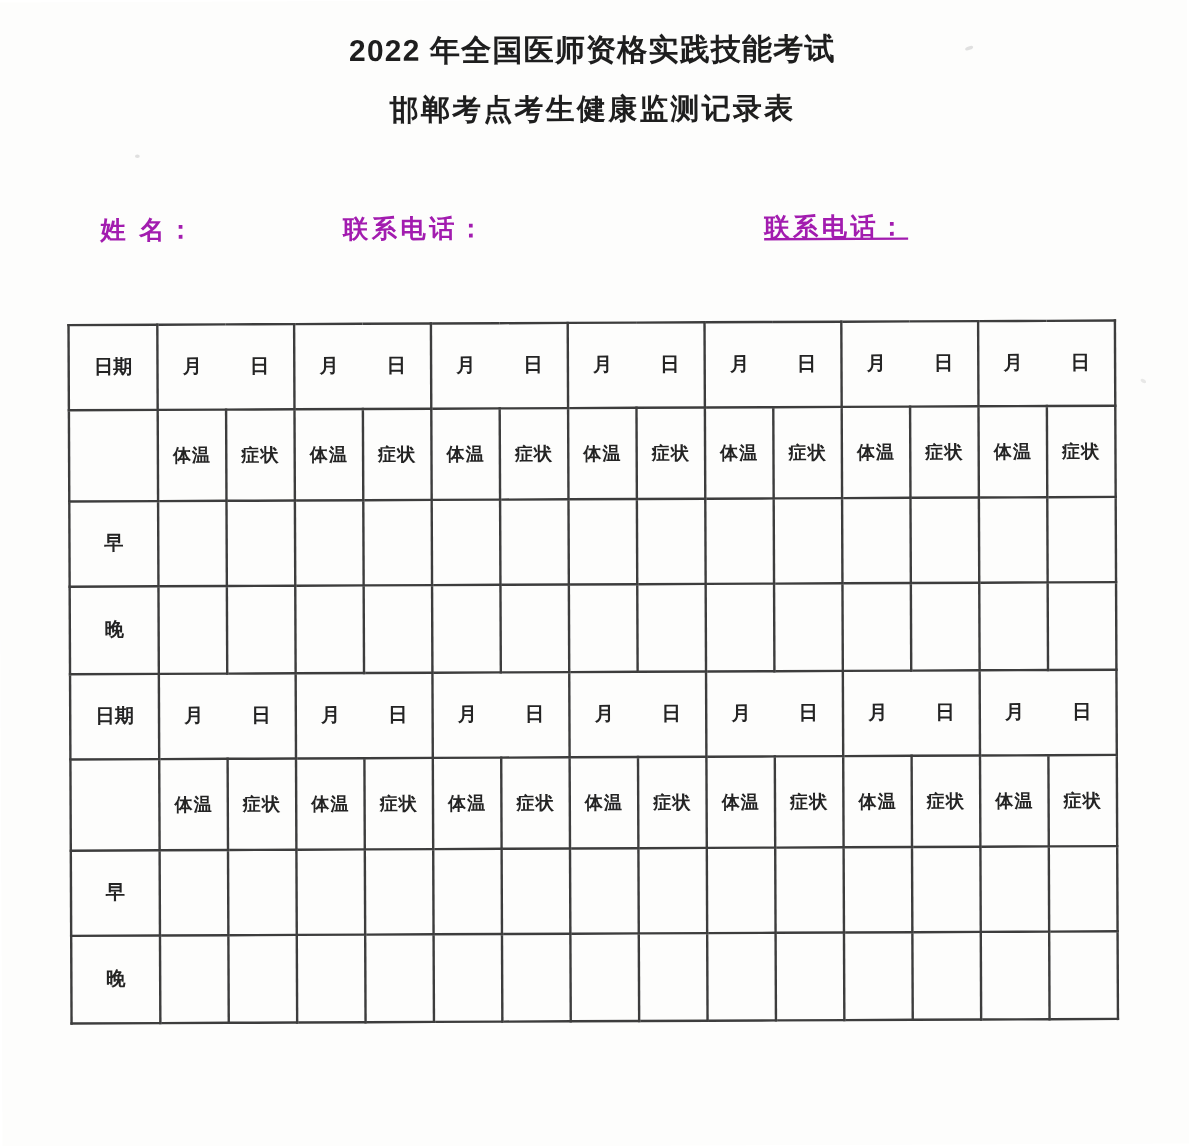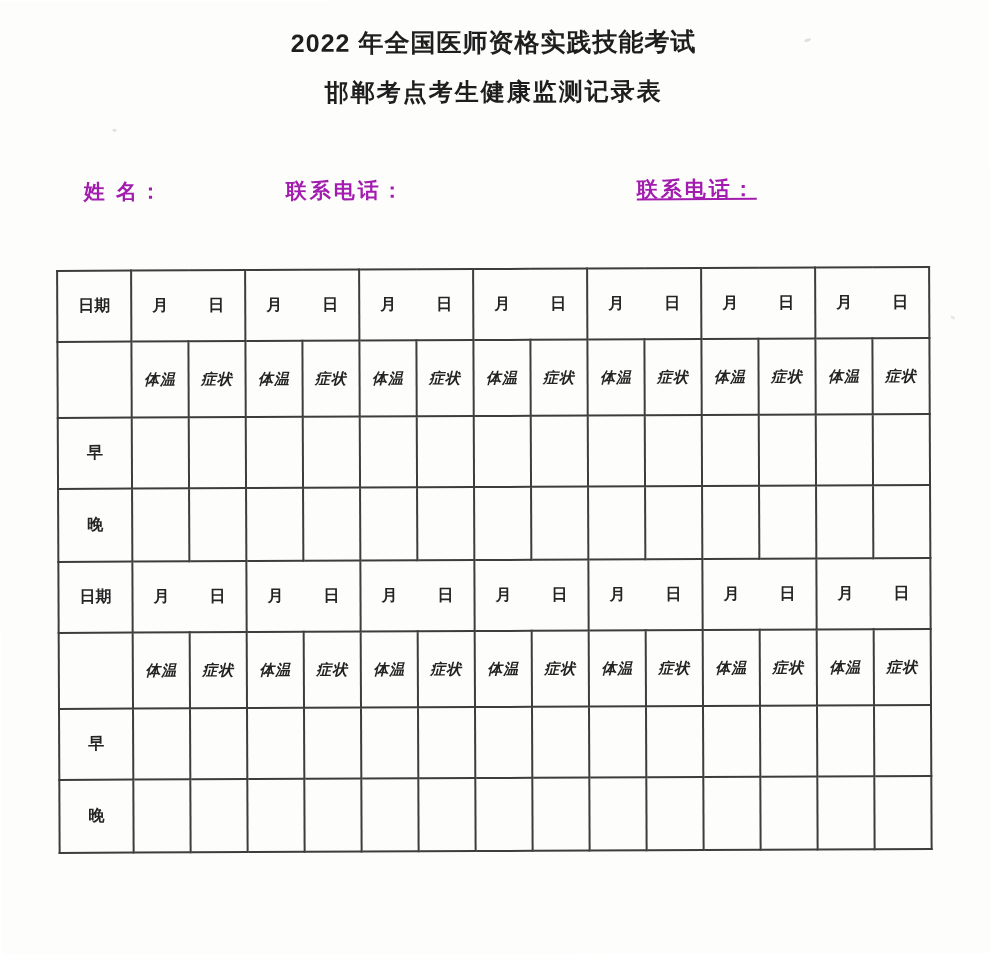--- a/index.html
+++ b/index.html
@@ -62,21 +62,21 @@
   col.c-label{width:74px;}
   col.c-data{width:57px;}
   tr.r-date{height:71px;font-size:16px;}
   tr.r-sub{height:76px;font-size:15px;}
   tr.r-morning{height:71px;font-size:16px;}
   tr.r-evening{height:73px;font-size:16px;}
   .md-wrap{
     display:flex;justify-content:space-around;align-items:center;
     width:100%;height:100%;
   }
-  .sub-label{letter-spacing:1px;font-style:italic;}
+  .sub-label{letter-spacing:1px;}
 
   .artifact{
     position:absolute;border-radius:50%;
     background:#c9c9c9;opacity:.55;
   }
   .a1{left:806px;top:40px;width:7px;height:3px;transform:rotate(-20deg);}
   .a2{left:114px;top:127px;width:4px;height:3px;}
   .a3{left:951px;top:318px;width:5px;height:3px;transform:rotate(30deg);opacity:.4;}
 </style>
 </head>

